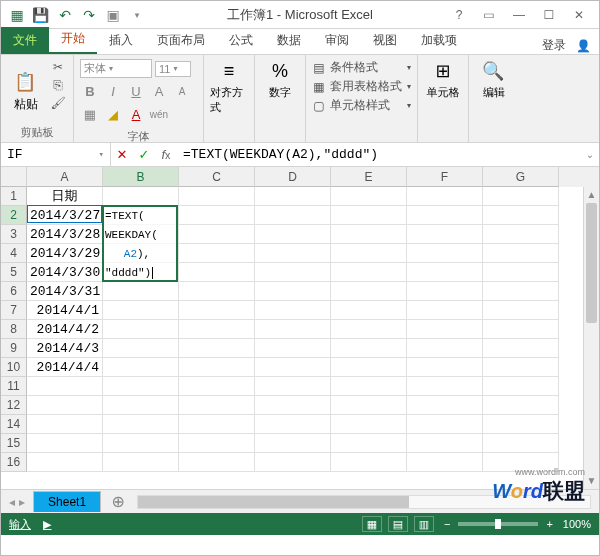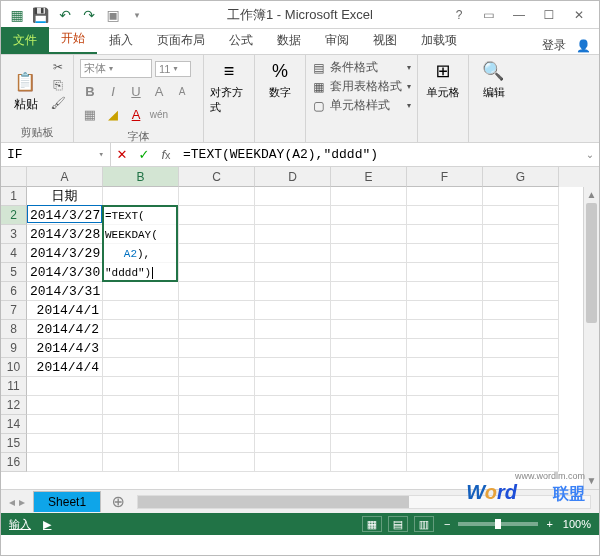--- a/index.html
+++ b/index.html
@@ -83,21 +83,21 @@
 .status-bar .views { margin-left: auto; display: flex; gap: 6px; }
 .status-bar .view-btn { width: 20px; height: 16px; display: flex; align-items: center; justify-content: center; border: 1px solid rgba(255,255,255,0.3); }
 .zoom-slider { width: 80px; height: 4px; background: rgba(255,255,255,0.4); margin: 0 8px; position: relative; }
 .zoom-slider .zt { position: absolute; left: 50%; top: -3px; width: 6px; height: 10px; background: #fff; margin-left: -3px; }
 
 
 .watermark { position: absolute; right: 14px; bottom: 50px; font-size: 20px; font-weight: bold; font-style: italic; pointer-events: none; }
 .watermark .w { color: #1560bd; }
 .watermark .o { color: #e7a23b; }
 .watermark .rd { color: #1d4ed8; }
-.watermark .cn { color: #3b82f6; font-size: 16px; font-style: normal; padding-left: 36px; }
+.watermark .cn { color: #0f172a; font-size: 21px; font-style: normal; }
 .watermark .url { position:absolute; right:0; top:-10px; font-size: 9px; color: #888; font-weight: normal; font-style: normal; }
 </style>
 </head>
 <body>
 
 <div class="titlebar">
   <div class="qat">
     <span class="qat-icon">▦</span>
     <span class="qat-icon">💾</span>
     <span class="qat-icon">↶</span>

